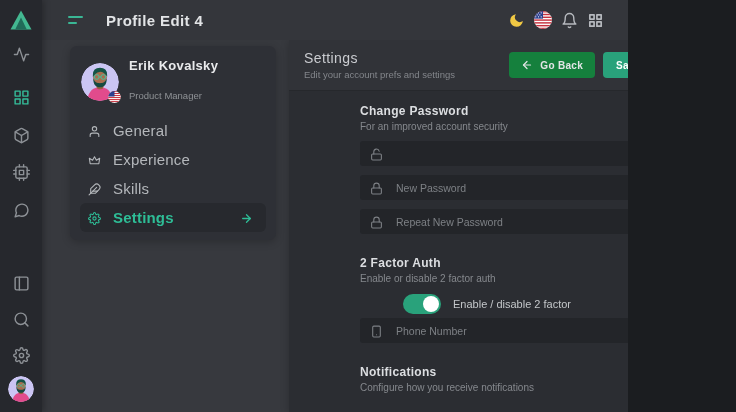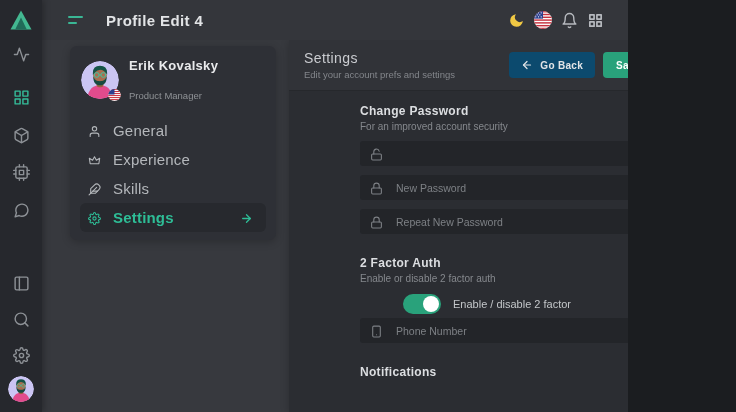--- a/index.html
+++ b/index.html
@@ -33,21 +33,21 @@
   .hamburger i.l1 { width:15px; } .hamburger i.l2 { width:9px; }
   .page-title { margin-left:22px; font-size:15px; font-weight:700; letter-spacing:.4px; color:#e2e4e6; }
   .topbar-right { margin-left:auto; display:flex; align-items:center; gap:9px; }
   .tic { width:17px; height:17px; color:#b6b9be; cursor:pointer; }
   .tic svg { width:100%; height:100%; }
   .tic.flag { width:18px; height:18px; }
 
   
   .card { position:absolute; left:70px; top:46px; width:206px; height:194px; background:#2e3036;
           border-radius:7px; box-shadow:0 2px 8px rgba(0,0,0,.22); z-index:2; }
-  .card-head { display:flex; align-items:center; padding:12px 10px 0 11px; }
+  .card-head { display:flex; align-items:flex-end; padding:12px 10px 0 11px; }
   .big-avatar { position:relative; width:38px; height:38px; flex:0 0 38px; }
   .big-avatar .pic { width:38px; height:38px; border-radius:50%; overflow:hidden; }
   .flag-badge { position:absolute; right:-2px; bottom:-2px; width:13px; height:13px; border-radius:50%; overflow:hidden; }
   .who { margin-left:10px; }
   .who .name { font-size:13px; font-weight:700; letter-spacing:.3px; color:#e9eaec; }
   .who .role { margin-top:17px; font-size:9.5px; color:#8f9296; }
   .menu { position:absolute; left:10px; right:10px; top:70px; }
   .menu-item { display:flex; align-items:center; height:29px; padding:0 13px 0 8px; border-radius:6px;
                color:#b4b7bb; cursor:pointer; }
   .menu-item .mic { width:13px; height:13px; color:#9093
@@ -63,21 +63,21 @@
   
   .panel { position:absolute; left:289px; top:40px; width:423px; bottom:0; background:#2b2d32;
            box-shadow:0 2px 8px rgba(0,0,0,.22); z-index:2; }
   .panel-head { height:51px; background:#313338; display:flex; align-items:center;
                 padding:0 11px 0 15px; border-bottom:1px solid #26282c; }
   .ph-text .ph-title { font-size:14px; font-weight:500; letter-spacing:.4px; color:#caccd0; }
   .ph-text .ph-sub { margin-top:3px; font-size:9.5px; color:#83868b; }
   .ph-actions { margin-left:auto; display:flex; gap:8px; }
   .btn { height:26px; border:none; border-radius:4px; font-family:inherit; font-size:10px; font-weight:700;
          letter-spacing:.3px; display:flex; align-items:center; cursor:pointer; }
-  .btn-back { background:#0c4a6e; color:#e3e5e7; padding:0 12px; gap:7px; }
+  .btn-back { background:#15803d; color:#e3e5e7; padding:0 12px; gap:7px; }
   .btn-back .bic { width:12px; height:12px; } .btn-back .bic svg { width:100%; height:100%; }
   .btn-save { background:#29a27b; color:#fff; padding:0 13px; }
 
   .panel-body { padding:13px 71px 0 71px; }
   .sec-title { font-size:12px; font-weight:700; letter-spacing:.3px; color:#dcdee1; }
   .sec-sub { margin-top:3px; font-size:10px; color:#85888d; }
   .field { margin-top:9px; display:flex; align-items:center; height:25px; background:#232529;
            border-radius:3px; padding:0 10px; }
   .field .fic { width:13px; height:13px; color:#7d8085; flex:0 0 13px; }
   .field .fic svg { width:100%; height:100%; }
@@ -392,18 +392,19 @@
                   <rect x="5" y="2" width="14" height="20" rx="2"></rect>
                   <line x1="12" y1="18" x2="12.01" y2="18"></line>
                 </svg></span>
             <input type="text" placeholder="Phone Number" style="">
           </div>
         </div>
       </div>
 
       <div class="gap-section">
         <div class="sec-title">Notifications</div>
+        <div class="sec-sub">Configure how you receive notifications</div>
       </div>
 
     </div>
   </section>
 
 </div>
 
 </body></html>

